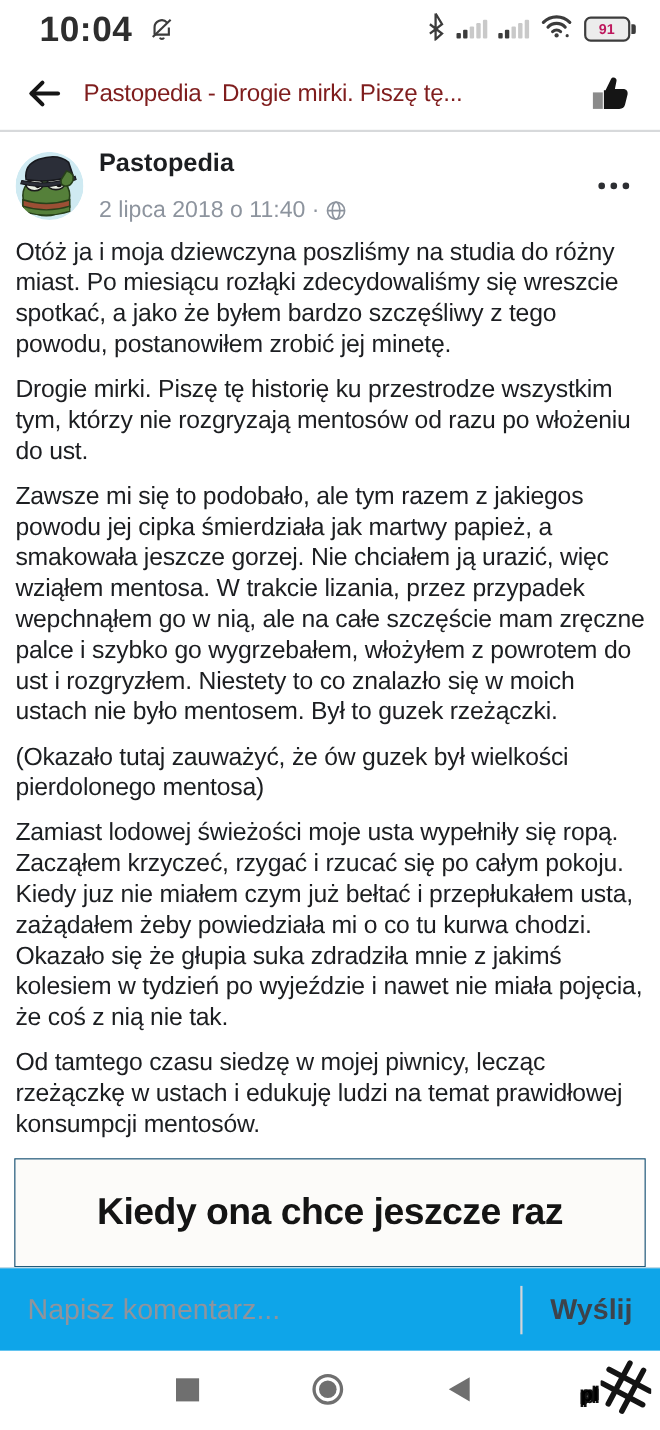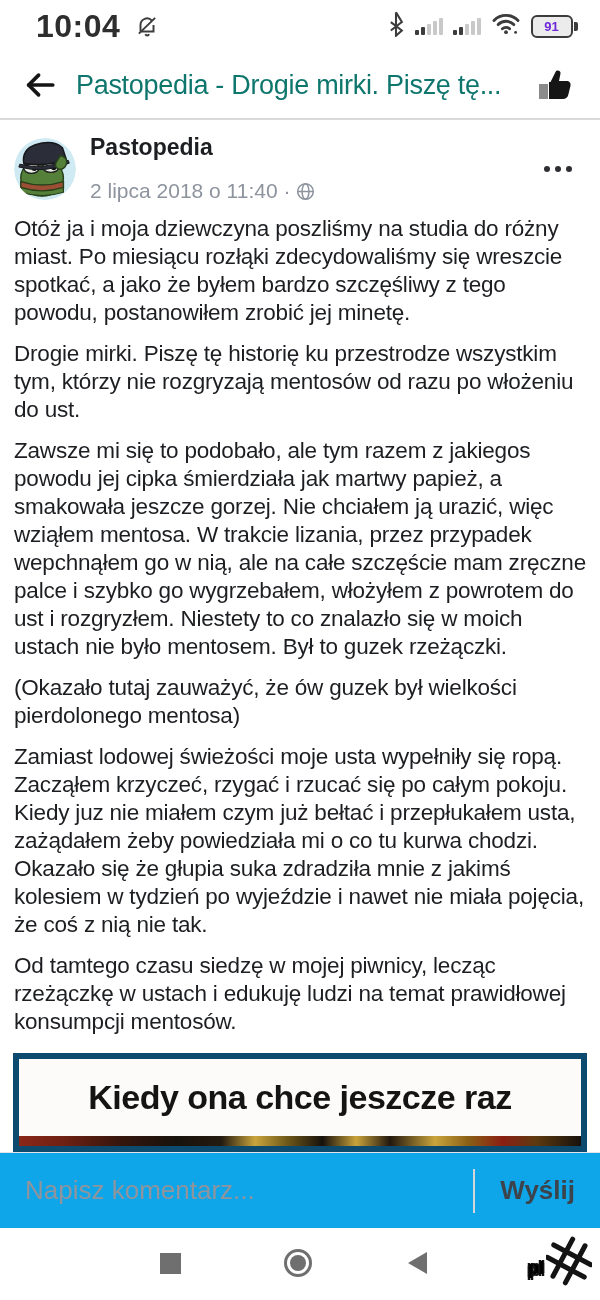--- a/index.html
+++ b/index.html
@@ -14,49 +14,49 @@
   .status-bar { height:52px; flex:0 0 auto; display:flex; align-items:center; padding:0 22px 0 36px; color:#3a3a3a; }
   .status-time { font-size:32px; font-weight:600; color:#2e2e2e; letter-spacing:.5px; }
   .status-left-icons { margin-left:14px; display:flex; align-items:center; }
   .status-spacer { flex:1; }
   .status-right { display:flex; align-items:center; gap:10px; }
   .sig { display:flex; align-items:flex-end; gap:2px; height:18px; }
   .sig i { display:block; width:4px; border-radius:1px; background:#c9c9c9; }
   .sig i.on { background:#3c3c3c; }
   .battery { display:flex; align-items:center; }
   .battery-body { width:42px; height:23px; border:2.5px solid #3c3c3c; border-radius:6px; background:#ececec;
-                  display:flex; align-items:center; justify-content:center; font-size:13px; font-weight:600; color:#6d28d9; }
+                  display:flex; align-items:center; justify-content:center; font-size:13px; font-weight:600; color:#be185d; }
   .battery-nub { width:4px; height:9px; background:#3c3c3c; border-radius:0 2px 2px 0; margin-left:1.5px; }
 
   
   .app-bar { height:66px; flex:0 0 auto; display:flex; align-items:center; padding:0 20px 0 18px; background:#fff; }
   .back-btn { width:44px; height:44px; display:flex; align-items:center; justify-content:center; }
-  .app-title { font-size:27px; color:#0f766e; margin-left:14px; white-space:nowrap; overflow:hidden;
+  .app-title { font-size:22px; color:#7f1d1d; margin-left:14px; white-space:nowrap; overflow:hidden;
                text-overflow:ellipsis; flex:1; letter-spacing:-.3px; }
   .like-btn { width:50px; height:44px; display:flex; align-items:center; justify-content:center; }
   .hdr-divider { height:2px; background:#d7d9db; flex:0 0 auto; }
 
   
   .content { flex:1 1 auto; min-height:0; display:flex; flex-direction:column; overflow:hidden; }
 
   .post-header { display:flex; align-items:center; padding:14px 16px 8px 14px; flex:0 0 auto; }
   .avatar { width:62px; height:62px; border-radius:50%; overflow:hidden; flex:0 0 auto; }
   .post-header-text { margin-left:14px; flex:1; }
   .author { font-size:23px; font-weight:700; color:#1c1e21; }
   .meta-row { display:flex; align-items:center; margin-top:18px; gap:6px; }
   .timestamp { font-size:21px; color:#8d949e; }
   .more-btn { width:52px; height:40px; display:flex; align-items:center; justify-content:center; gap:5px; }
   .more-btn i { width:6px; height:6px; border-radius:50%; background:#2d2f33; display:block; }
 
   .post-text { padding:4px 14px 0 14px; flex:0 0 auto; }
   .post-text p { font-size:22.5px; line-height:28px; color:#1c1e21; margin-bottom:13px; letter-spacing:-.2px; }
 
   
-  .post-image { flex:1 1 auto; min-height:70px; margin:4px 13px 0 13px; border:6px solid #0c4a6e;
-                background:#fcfbf9; display:flex; flex-direction:column; overflow:hidden; }
+  .post-image { flex:1 1 auto; min-height:70px; margin:4px 13px 0 13px; border:1px solid #0c4a6e;
+                background:#fcfbf9; display:flex; flex-direction:row; overflow:hidden; }
   .meme-caption { flex:1; display:flex; align-items:center; justify-content:center;
                   font-size:34px; font-weight:700; color:#141414; letter-spacing:-.5px; text-align:center; padding:0 10px; }
   .meme-strip { height:10px; flex:0 0 auto;
     background:linear-gradient(90deg,#8a2718 0%,#6e2012 8%,#35160d 18%,#18120d 28%,#241b10 36%,
       #caa53d 42%,#6b5518 48%,#17110c 54%,#c9a33b 60%,#23180f 66%,#caa43c 74%,#8a5f16 80%,
       #8a1f12 86%,#5e3a10 92%,#17110c 100%); }
 
   
   .comment-bar { height:76px; flex:0 0 auto; background:#0ea5e9; border-top:1px solid #e2e3e5;
                  display:flex; align-items:center; padding:0 0 0 25px; }

